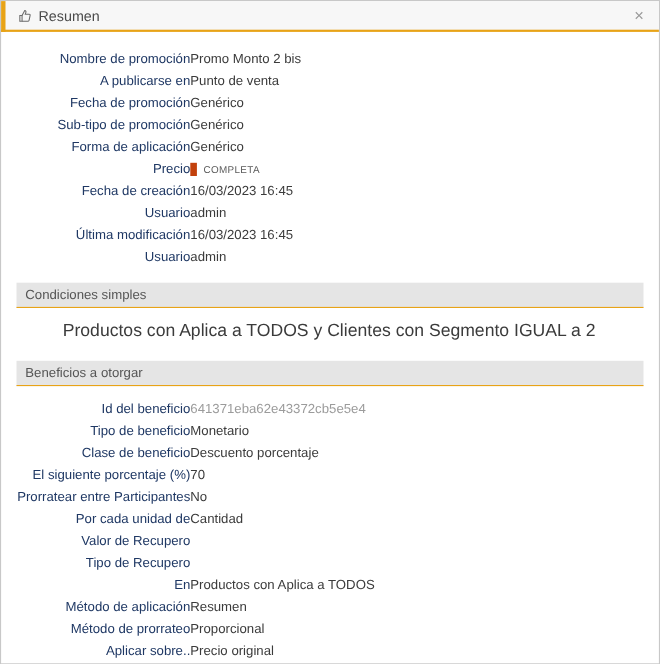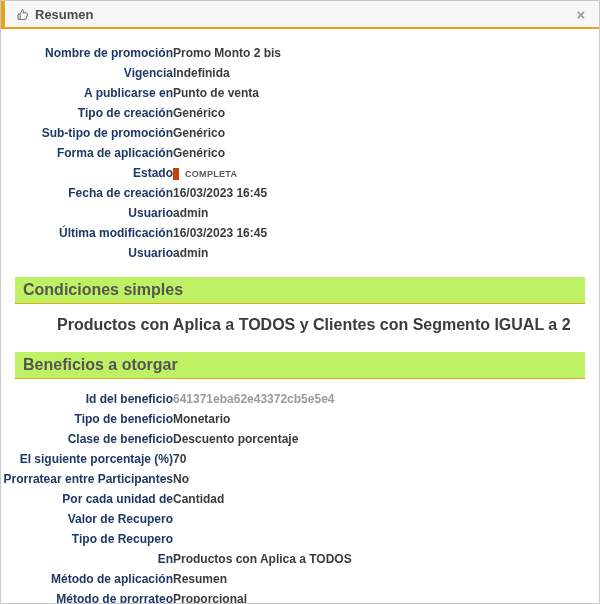--- a/index.html
+++ b/index.html
@@ -18,21 +18,20 @@
 
   .window {
     position: relative;
     width: 600px;
     height: 604px;
     box-sizing: border-box;
     border: 1px solid #c8c8c8;
     background: #ffffff;
     display: flex;
     flex-direction: column;
-    font-weight: bold;
   }
 
   
   .titlebar {
     position: relative;
     height: 28px;
     min-height: 28px;
     background: #f7f7f7;
     border-bottom: 2px solid #e8a317;
     display: flex;
@@ -123,23 +122,23 @@
     color: #5a5a5a;
     padding-left: 6px;
     border-left: 6px solid #c2410c;
     line-height: 12px;
   }
 
   
   .section {
     margin: 14px 14px 0 14px;
     border-bottom: 1px solid #e8a317;
-    background: #bef264;
+    background: #e5e5e5;
     padding: 4px 8px 4px 8px;
-    font-size: 16px;
+    font-size: 12px;
     color: #555555;
   }
   .section-body {
     padding: 10px 0 0 0;
   }
   .simple-cond {
     padding: 12px 0 4px 56px;
     font-size: 16px;
     color: #3b3b3b;
   }
@@ -168,41 +167,37 @@
     <div class="spacer-top"></div>
 
     <div class="kv-wrap">
       <table class="kv">
         <tbody>
           <tr>
             <td class="label">Nombre de promoción</td>
             <td class="value">Promo Monto 2 bis</td>
           </tr>
           <tr>
-            <td class="label">Vigencia</td>
-            <td class="value">Indefinida</td>
-          </tr>
-          <tr>
             <td class="label">A publicarse en</td>
             <td class="value">Punto de venta</td>
           </tr>
           <tr>
-            <td class="label">Tipo de creación</td>
+            <td class="label">Fecha de promoción</td>
             <td class="value">Genérico</td>
           </tr>
           <tr>
             <td class="label">Sub-tipo de promoción</td>
             <td class="value">Genérico</td>
           </tr>
           <tr>
             <td class="label">Forma de aplicación</td>
             <td class="value">Genérico</td>
           </tr>
           <tr>
-            <td class="label">Estado</td>
+            <td class="label">Precio</td>
             <td class="value">
               <span class="status">COMPLETA</span>
             </td>
           </tr>
           <tr>
             <td class="label">Fecha de creación</td>
             <td class="value">16/03/2023 16:45</td>
           </tr>
           <tr>
             <td class="label">Usuario</td>

